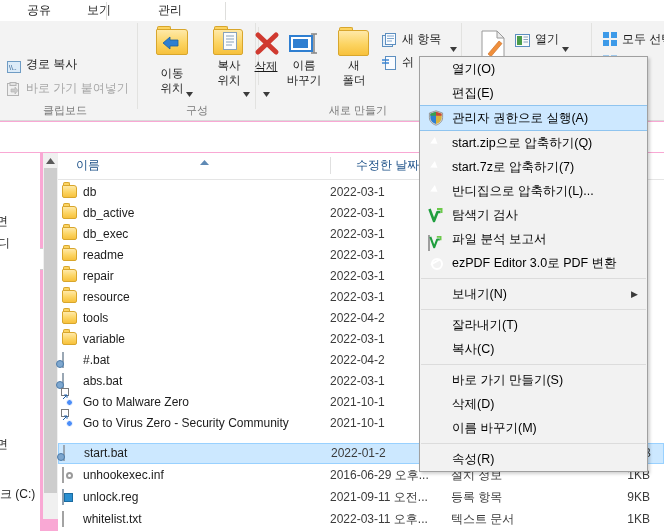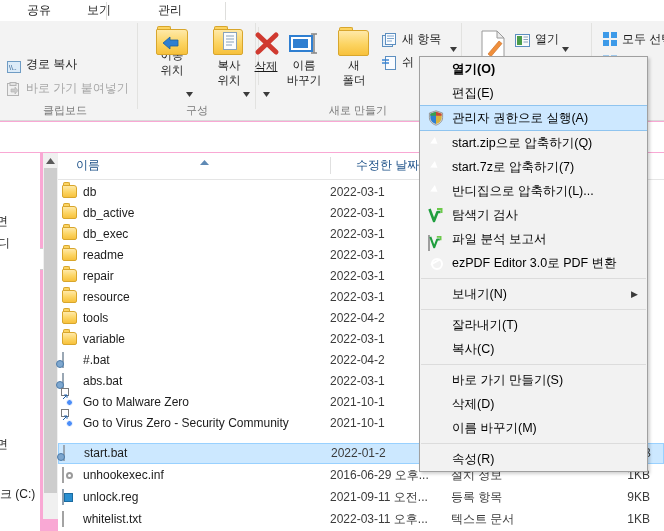--- a/index.html
+++ b/index.html
@@ -61,21 +61,21 @@
   .row .ty{position:absolute;left:393px;top:0;height:21px;line-height:21px;font-size:12px;color:#3b3b3b;white-space:nowrap;}
   .row .sz{position:absolute;left:540px;width:52px;top:0;height:21px;line-height:21px;font-size:12px;color:#3b3b3b;text-align:right;white-space:nowrap;}
   .row.sel{background:#cce8ff;border:1px solid #99d1ff;box-sizing:border-box;}
   .row.sel .nm,.row.sel .dt,.row.sel .ty,.row.sel .sz{line-height:19px;}
 
   .ficon{position:absolute;left:4px;top:3px;width:16px;height:15px;}
 
   
   .ctxmenu{position:absolute;left:419px;top:56px;width:227px;background:#f2f2f2;border:1px solid #a0a0a0;box-shadow:2px 2px 3px rgba(0,0,0,.18);}
   .mi{position:relative;height:24px;line-height:24px;padding-left:32px;font-size:12.5px;color:#000;white-space:nowrap;}
-  .mi.bold{font-weight:bold;}
+  .mi.bold{font-weight:normal;}
   .mi.hl{background:#cde8ff;border-top:1px solid #8fc4ef;border-bottom:1px solid #8fc4ef;}
   .mi .sub{position:absolute;right:9px;top:0;font-size:9px;color:#3a3a3a;line-height:24px;}
   .msep{height:1px;margin:3px 1px 3px 1px;background:#dcdcdc;}
   .mico{position:absolute;left:8px;top:4px;width:16px;height:16px;}
   
   .bz{width:15px;height:15px;border-radius:50%;background:radial-gradient(circle at 35% 30%,#69b8f0,#1a7fd4 70%,#0e5fa8 100%);position:relative;}
   .bz:after{content:"";position:absolute;left:4px;top:3px;width:0;height:0;border-left:6px solid #fff;border-top:4px solid transparent;border-bottom:4px solid transparent;transform:rotate(35deg);}
   .v3b{width:15px;height:15px;position:relative;border:1px solid #9e9e9e;box-sizing:border-box;background:#fff;}
   
   .ez{width:15px;height:15px;background:linear-gradient(180deg,#f2532a,#d8330f);position:relative;border-radius:1px;}
@@ -150,21 +150,21 @@
     <div class="bigbtn" style="left:143px;top:8px;">
       <span class="ico" style="left:13px;top:0px;">
         <span class="folder" style="width:32px;height:26px;display:inline-block;">
           <span class="tab"></span>
           <span class="back"></span>
           <svg style="position:absolute;left:4px;top:6px;" width="20" height="16" viewBox="0 0 20 16">
               <path d="M10 2 L3 8 L10 14 v-3 h8 v-6 h-8z" fill="#2f7fd1" stroke="#1d5f9f" stroke-width="0.8"></path>
             </svg>
         </span>
       </span>
-      <span class="lbl" style="margin-top:20px;">이동</span>
+      <span class="lbl" style="margin-top:38px;">이동</span>
       <span class="lbl">위치</span>
       <span class="ico" style="left:43px;top:58px;">
         <svg width="7" height="5" viewBox="0 0 7 5">
             <path d="M0 0 h7 L3.5 5z" fill="#3b3b3b"></path>
           </svg>
       </span>
     </div>
 
     <div class="bigbtn" style="left:200px;top:8px;">
       <span class="ico" style="left:13px;top:0px;">

